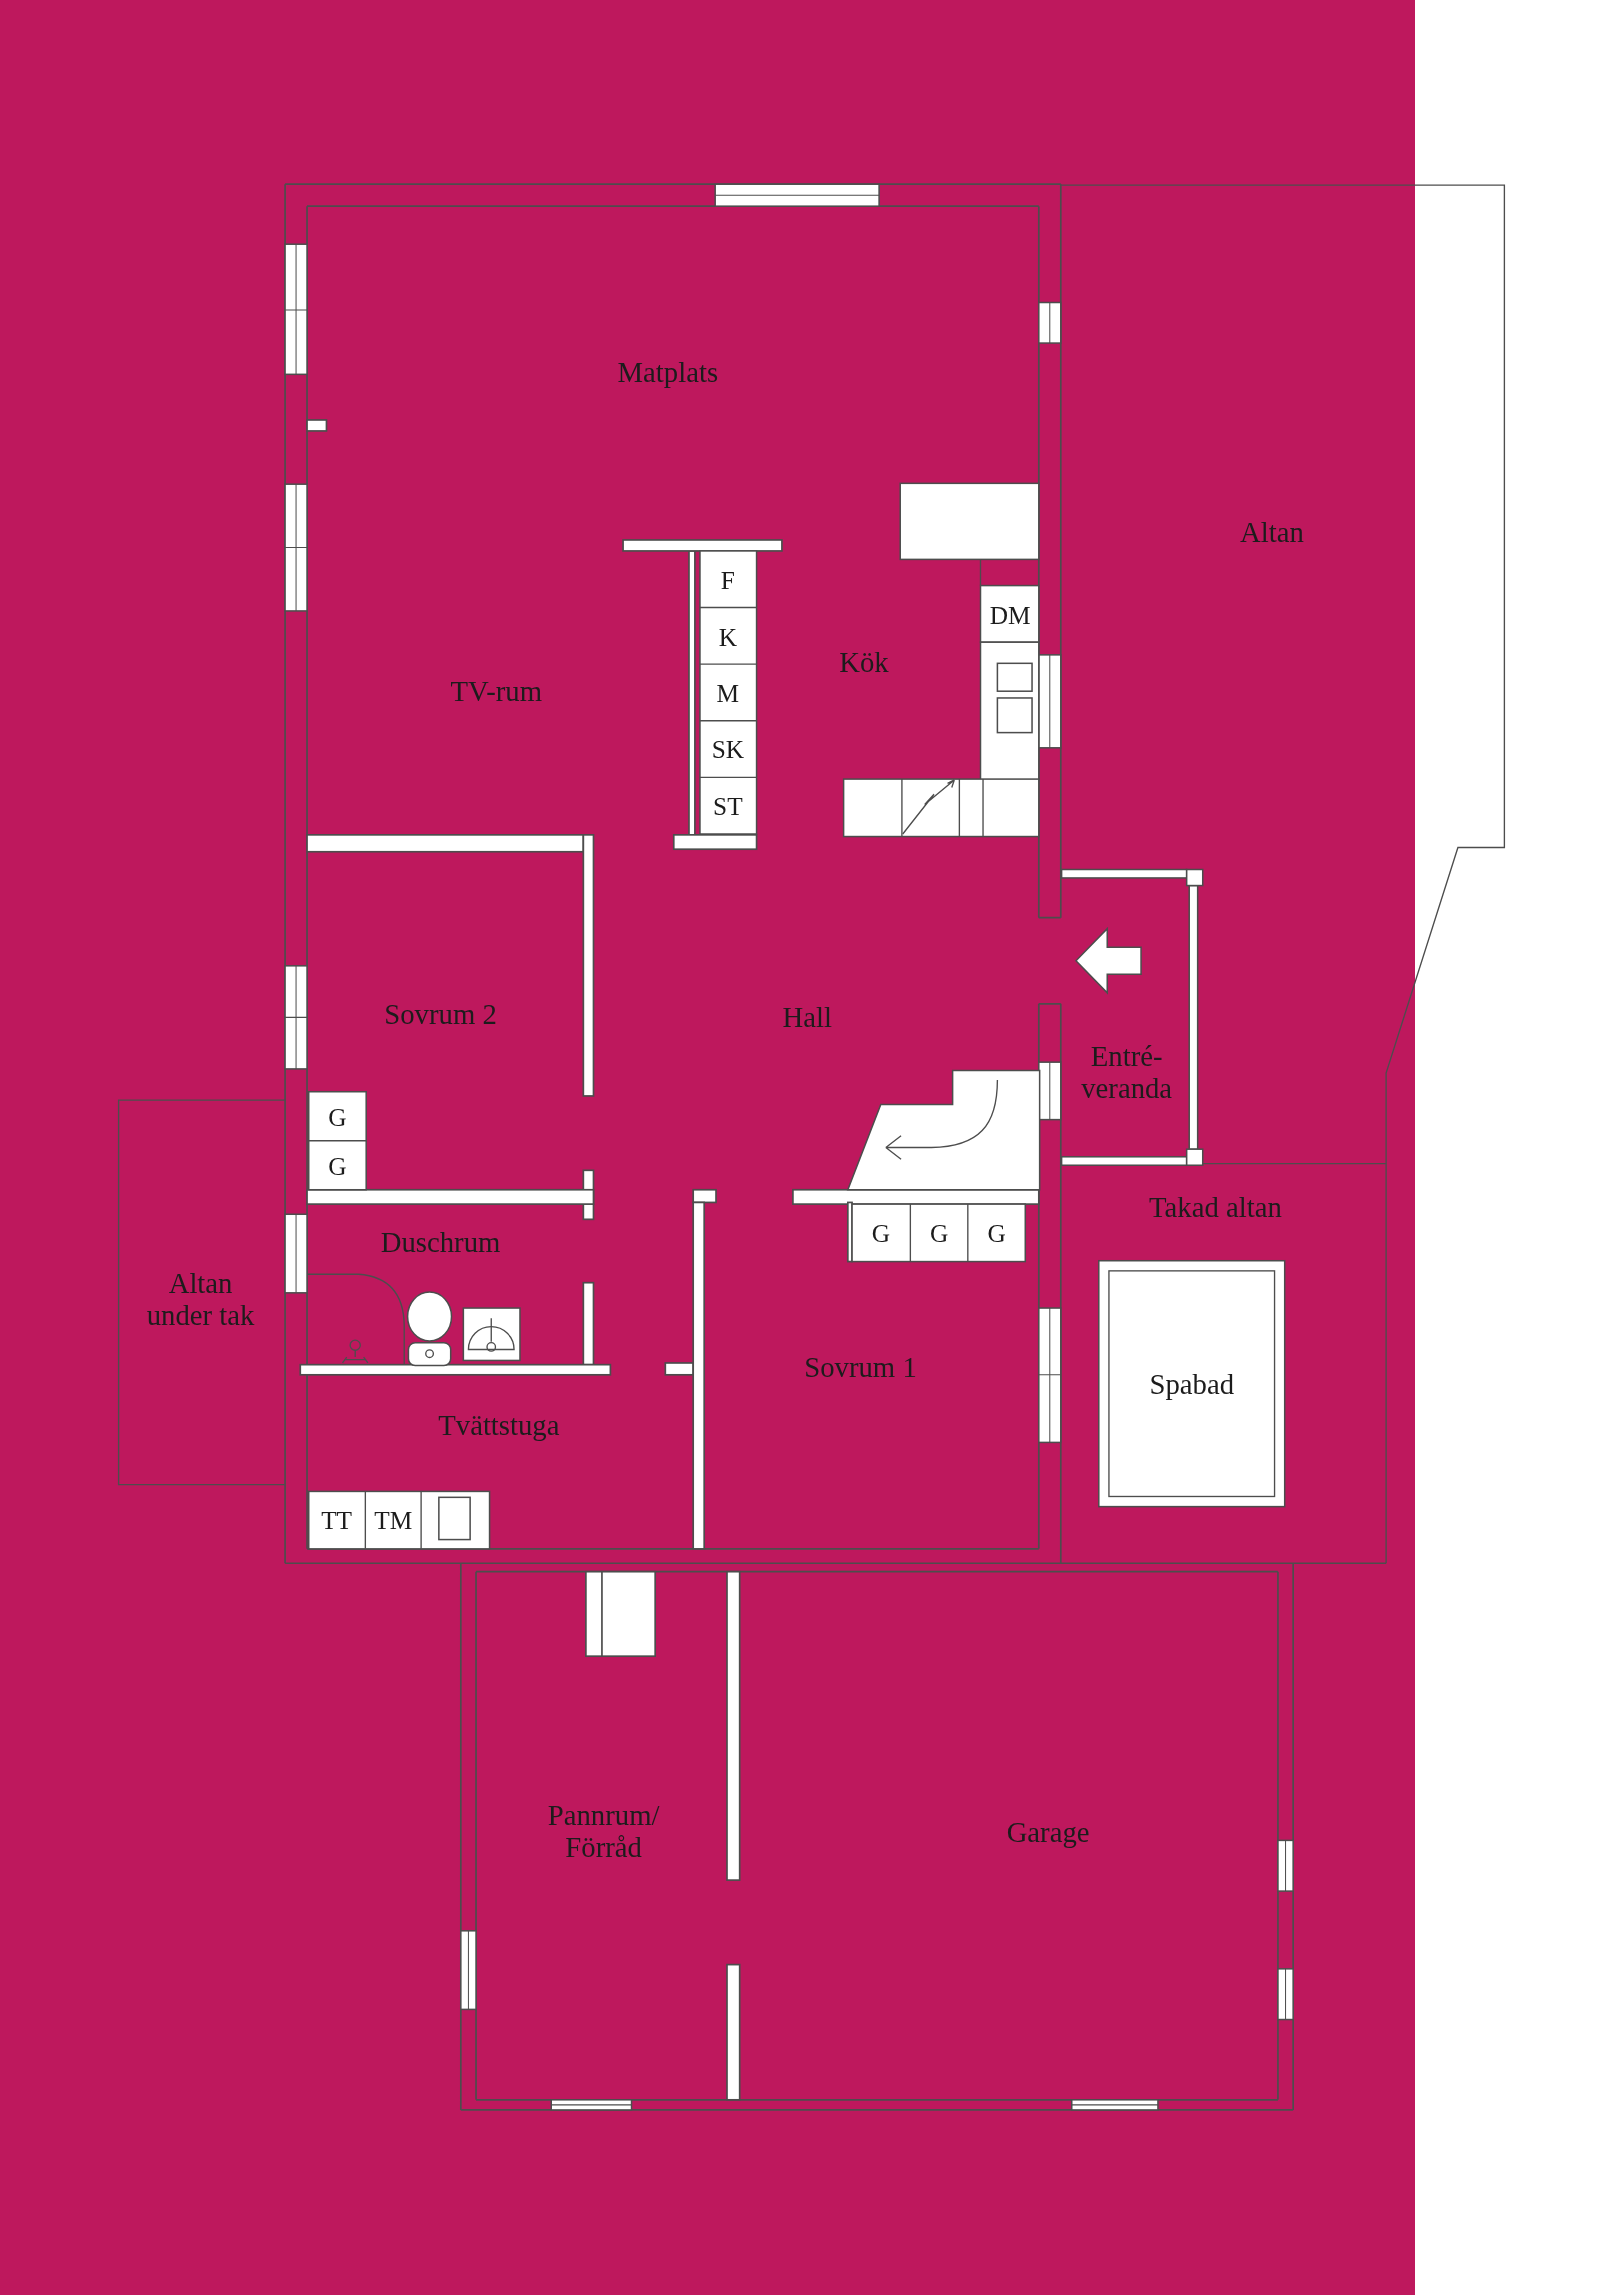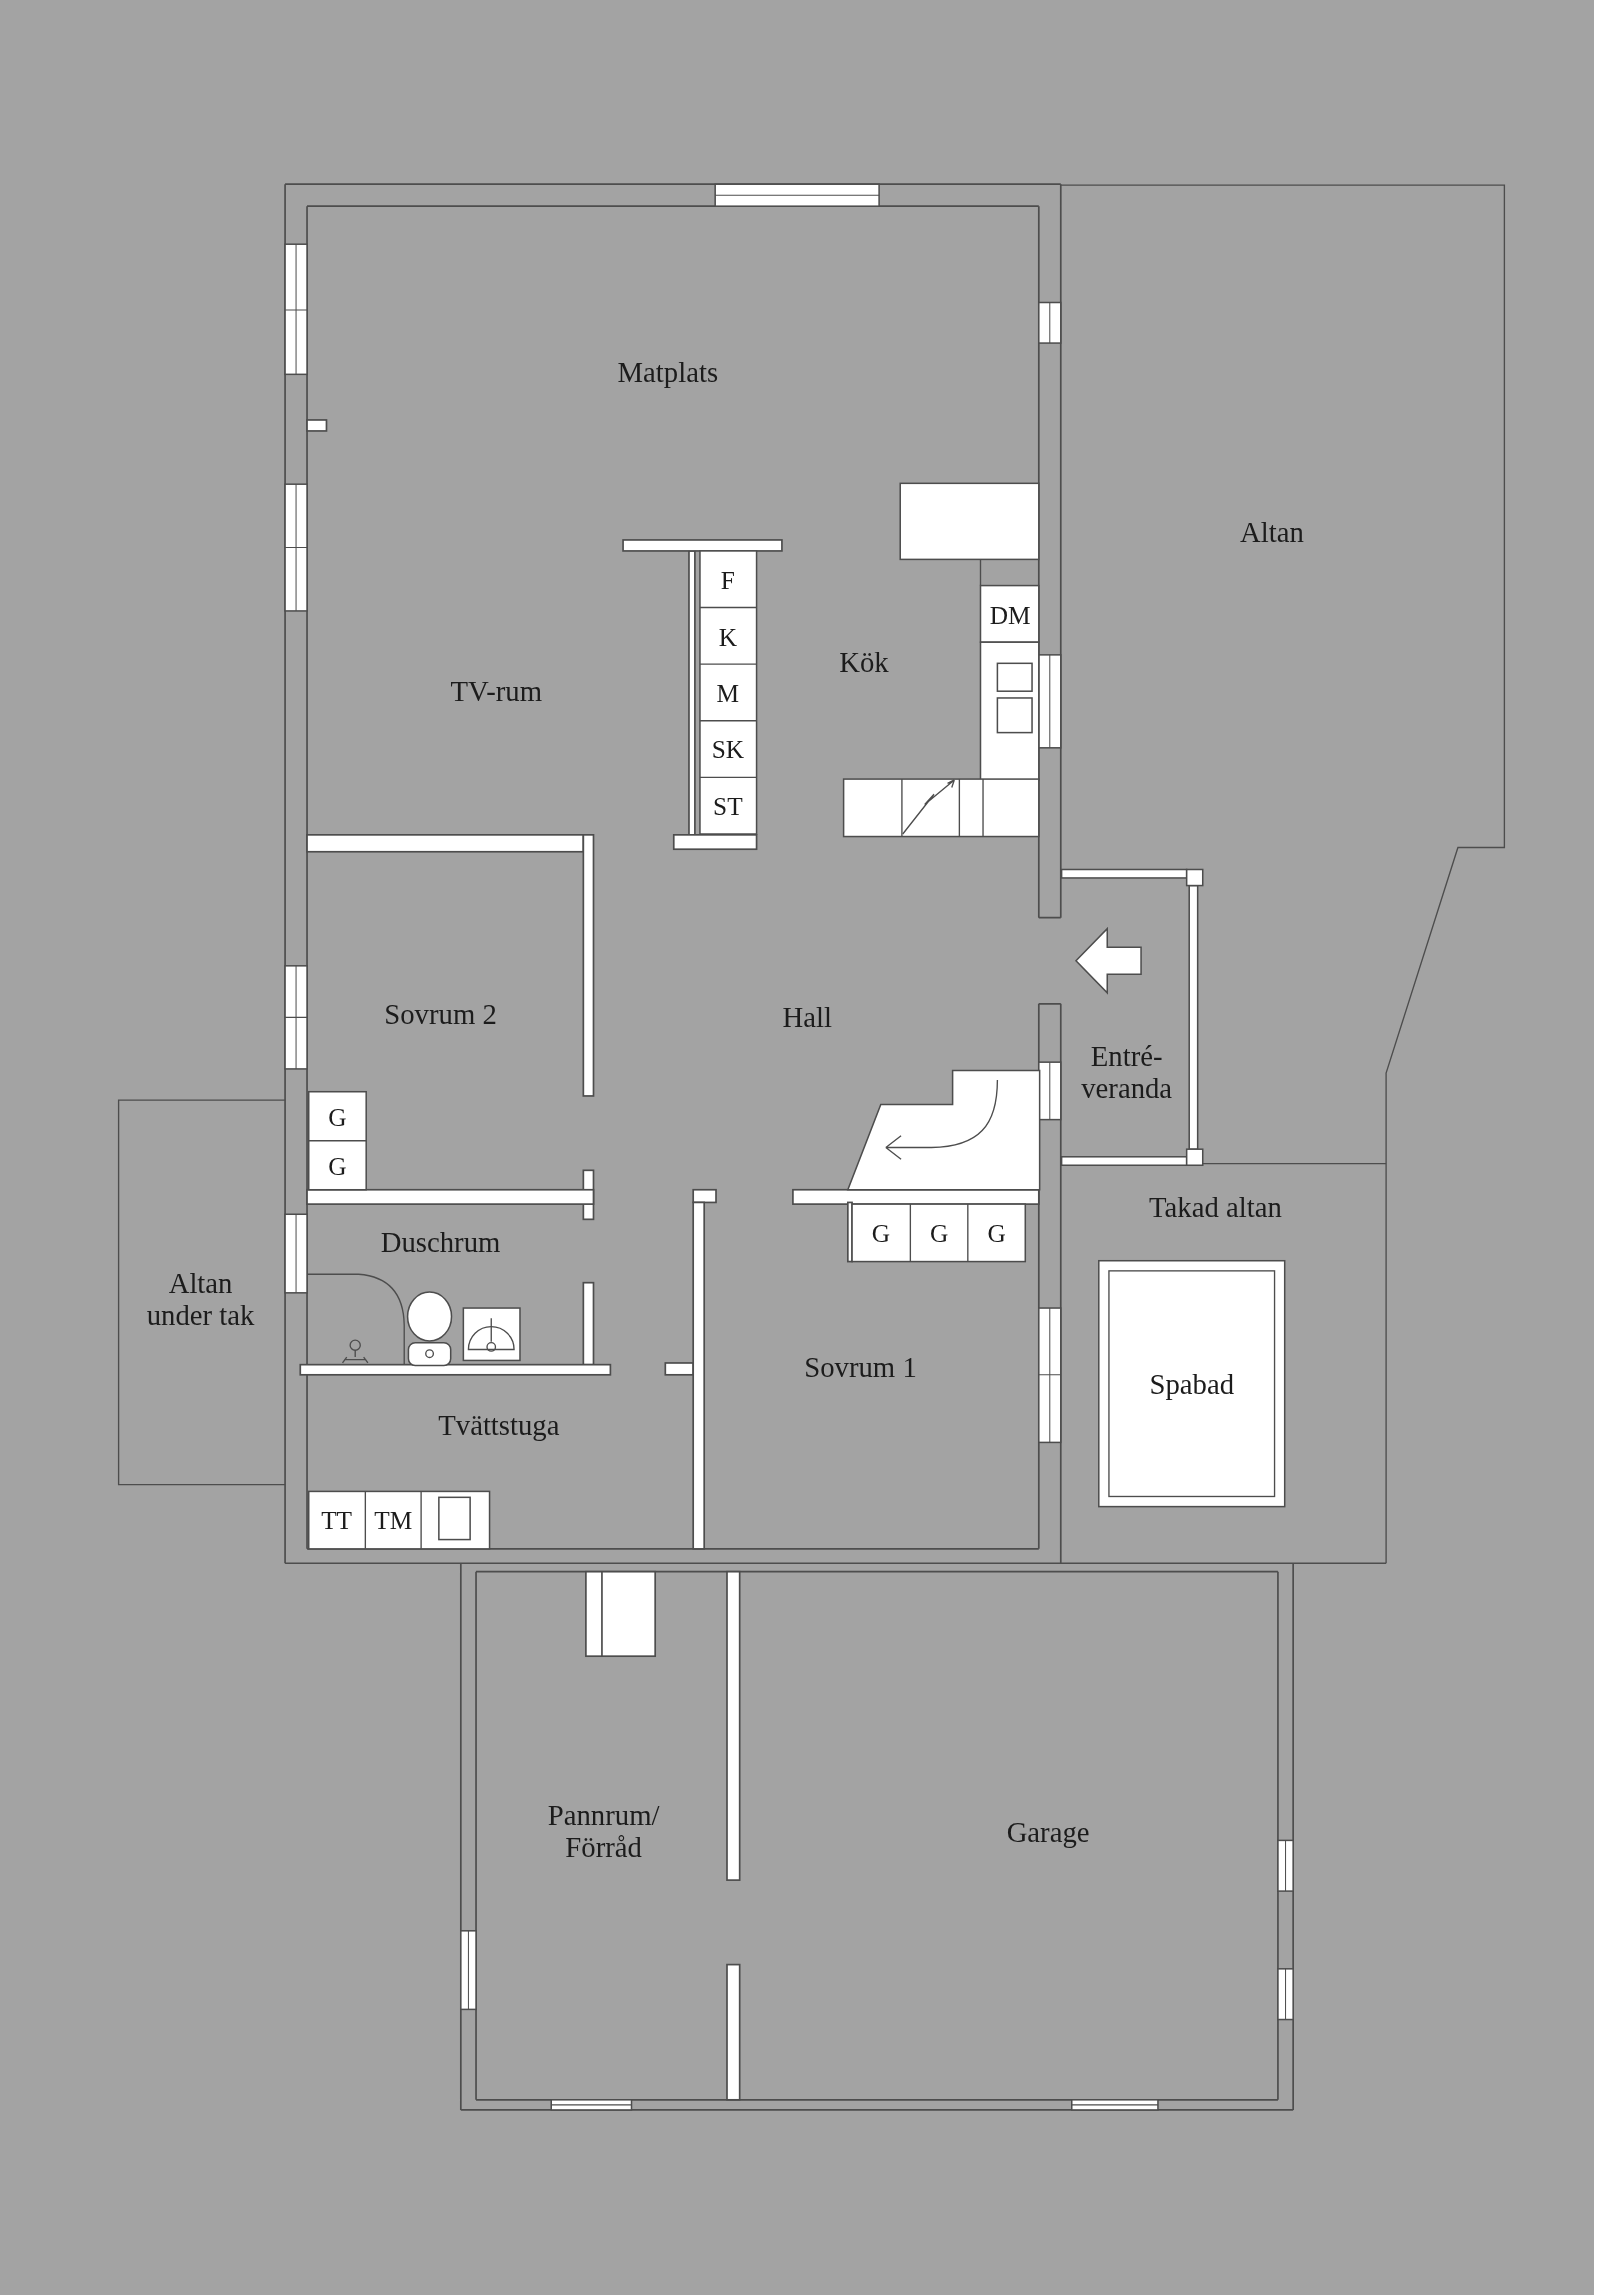--- a/index.html
+++ b/index.html
@@ -1,16 +1,16 @@
 <!DOCTYPE html>
 <html style="font-size:13.5px"><head>
 <meta charset="utf-8">
 <style>
   html,body{margin:0;padding:0;background:#ffffff;}
-  .page{width:1594px;height:2295px;background:#a3a3a3;position:relative;}
+  .page{width:1415px;height:2295px;background:#be185d;position:relative;}
   svg{display:block;}
   .ln{stroke:#4d4d4d;stroke-width:2;fill:none;}
   .wall{fill:#ffffff;stroke:#4d4d4d;stroke-width:2;}
   .thin{stroke:#4d4d4d;stroke-width:1.6;fill:none;}
   .fixr{fill:#ffffff;stroke:#4d4d4d;stroke-width:1.8;}
   .win{fill:#ffffff;stroke:#4d4d4d;stroke-width:1.8;}
   .mid{stroke:#4d4d4d;stroke-width:1.2;fill:none;}
   .room-label{font-family:"Liberation Serif","DejaVu Serif",serif;font-size:34px;fill:#1c1c1c;text-anchor:middle;}
   .fix-label{font-family:"Liberation Serif","DejaVu Serif",serif;font-size:30px;fill:#1c1c1c;text-anchor:middle;}
 </style>

